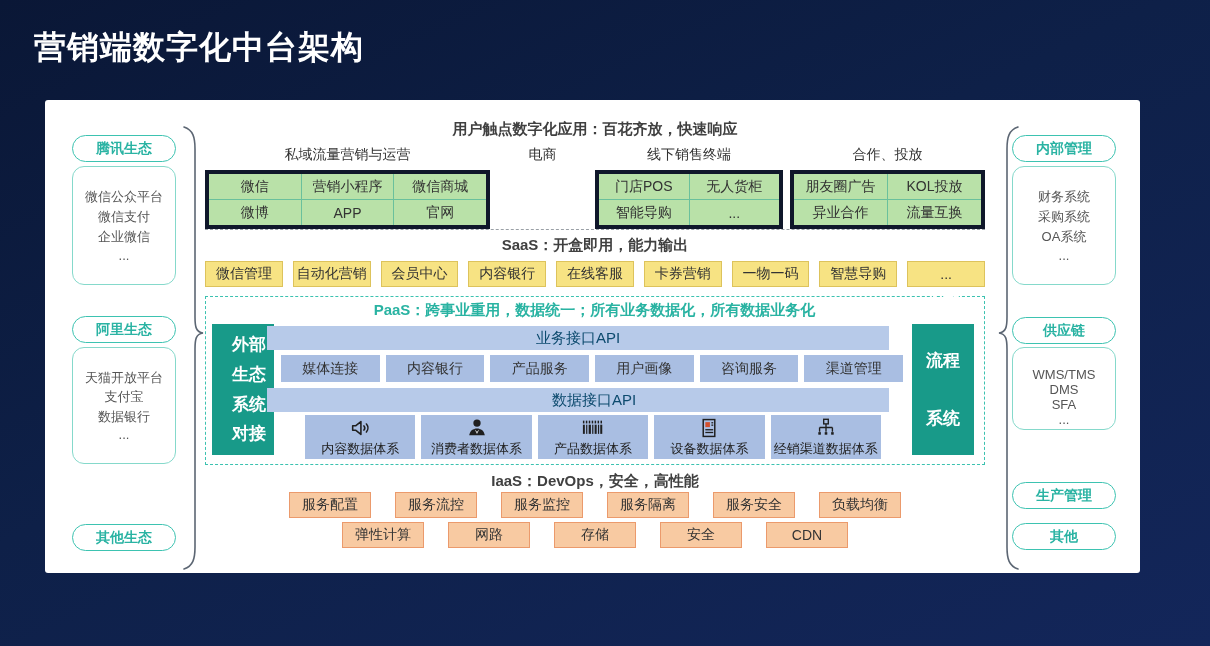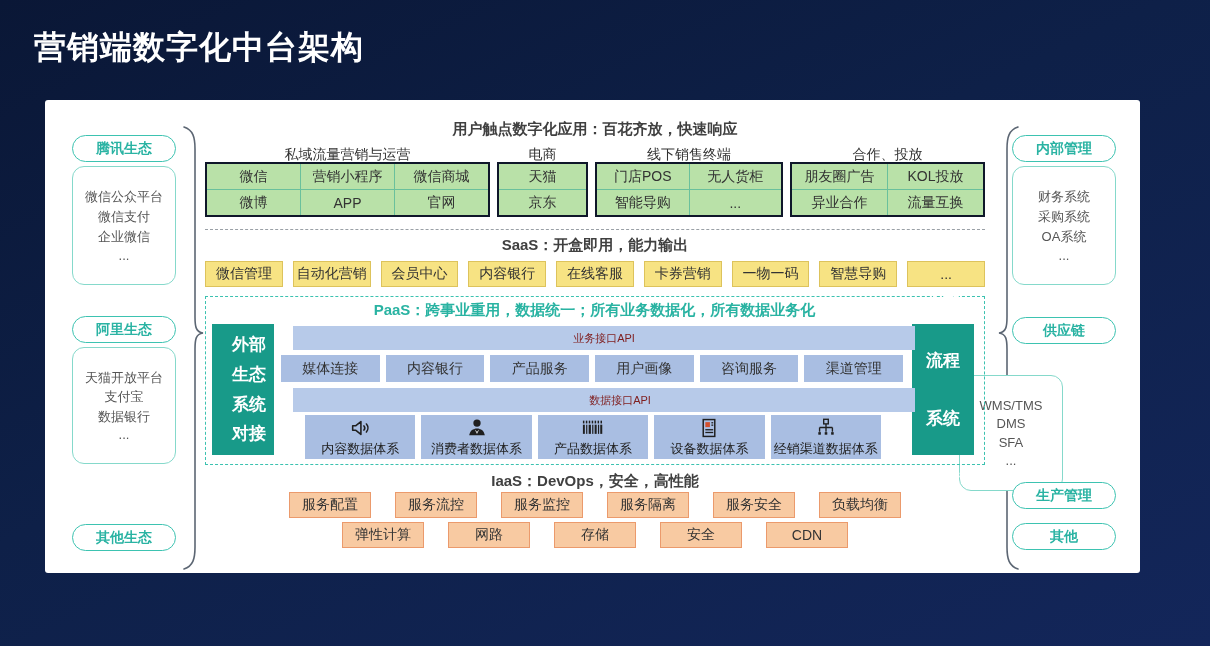--- a/index.html
+++ b/index.html
@@ -20,43 +20,43 @@
           justify-content:space-evenly; align-items:center; padding:19px 2px; background:#fff; }
   .side-item { font-size:13px; color:#555; white-space:nowrap; }
   .brace { position:absolute; width:26px; height:448px; }
 
   
   .sec-header { position:absolute; width:780px; text-align:center; color:#404040;
           font-size:15px; font-weight:bold; }
 
   
   .tp-label { position:absolute; top:46px; text-align:center; font-size:14px; color:#333; }
-  .tp-group { position:absolute; top:62px; display:grid; gap:1px;
-          background:#6ac09c; border:2px solid #0f172a; }
+  .tp-group { position:absolute; top:70px; display:grid; gap:1px;
+          background:#6ac09c; border:4px solid #0f172a; }
   .tp-cell { background:#b9e1a8; height:25px; display:flex; align-items:center;
           justify-content:center; font-size:14px; color:#333; }
   .sep { position:absolute; left:160px; top:129px; width:780px;
           border-top:1.5px dashed #9aa0a6; }
 
   
   .saas-row { position:absolute; left:160px; top:161px; width:780px; height:26px;
           display:flex; gap:10px; }
   .saas-cell { flex:1; background:#f7e383; border:1px solid #ddc35c; display:flex;
           align-items:center; justify-content:center; font-size:14px; color:#333; }
 
   
   .paas { position:absolute; left:160px; top:196px; width:780px; height:169px;
           border:1.5px dashed #3cc2b0; }
   .paas-header { position:absolute; left:0; top:4px; width:777px; text-align:center;
           color:#29b3a2; font-size:15px; font-weight:bold; }
   .teal-box { position:absolute; top:27px; width:62px; height:131px; background:#189a89;
           color:#ffffff; font-size:17px; font-weight:bold; display:flex;
           flex-direction:column; align-items:center; justify-content:center; line-height:1.75; }
-  .api-bar { position:absolute; left:87px; width:622px; height:24px; background:#b7cae9;
-          display:flex; align-items:center; justify-content:center; font-size:11px; color:#7f1d1d; }
+  .api-bar { position:absolute; left:61px; width:622px; height:24px; background:#b7cae9;
+          display:flex; align-items:center; justify-content:center; font-size:15px; color:#0c4a6e; }
   .biz-row { position:absolute; left:75px; top:58px; width:622px; height:27px;
           display:flex; gap:6px; }
   .biz-cell { flex:1; background:#a9bee2; display:flex; align-items:center;
           justify-content:center; font-size:14px; color:#333;font-family:Liberation Mono, monospace; }
   .data-row { position:absolute; left:99px; top:118px; width:576px; height:44px;
           display:flex; gap:6px; }
   .data-cell { flex:1; background:#a9bee2; display:flex; flex-direction:column;
           align-items:center; justify-content:center; gap:1px; }
   .cell-icon { height:22px; display:flex; align-items:center; }
   .cell-label { font-size:13px; color:#222; white-space:nowrap; }
@@ -100,21 +100,21 @@
     </svg>
 
     <div class="pill" style="left:967px; top:35px;">内部管理</div>
     <div class="side-box" style="left:967px; top:66px; height:119px;">
         <div class="side-item">财务系统</div>
         <div class="side-item">采购系统</div>
         <div class="side-item">OA系统</div>
         <div class="side-item">...</div>
       </div>
     <div class="pill" style="left:967px; top:217px;">供应链</div>
-    <div class="side-box" style="left:914px; top:247px; height:116px;margin-top:28px;">
+    <div class="side-box" style="left:967px; top:247px; height:83px;">
         <div class="side-item">WMS/TMS</div>
         <div class="side-item">DMS</div>
         <div class="side-item">SFA</div>
         <div class="side-item">...</div>
       </div>
     <div class="pill" style="left:967px; top:382px;">生产管理</div>
     <div class="pill" style="left:967px; top:423px;">其他</div>
 
     <div class="sec-header" style="left:160px; top:20px;">用户触点数字化应用：百花齐放，快速响应</div>
 
@@ -123,24 +123,20 @@
     <div class="tp-label" style="left:550px; width:188px;">线下销售终端</div>
     <div class="tp-label" style="left:745px; width:195px;">合作、投放</div>
 
     <div class="tp-group" style="left:160px; width:285px; grid-template-columns:repeat(3,1fr);">
         <div class="tp-cell">微信</div>
         <div class="tp-cell">营销小程序</div>
         <div class="tp-cell">微信商城</div>
         <div class="tp-cell">微博</div>
         <div class="tp-cell">APP</div>
         <div class="tp-cell">官网</div>
-      </div>
-    <div class="tp-group" style="left:452px; width:91px; grid-template-columns:1fr;">
-        <div class="tp-cell">天猫</div>
-        <div class="tp-cell">京东</div>
       </div>
     <div class="tp-group" style="left:550px; width:188px; grid-template-columns:repeat(2,1fr);">
         <div class="tp-cell">门店POS</div>
         <div class="tp-cell">无人货柜</div>
         <div class="tp-cell">智能导购</div>
         <div class="tp-cell">...</div>
       </div>
     <div class="tp-group" style="left:745px; width:195px; grid-template-columns:repeat(2,1fr);">
         <div class="tp-cell">朋友圈广告</div>
         <div class="tp-cell">KOL投放</div>

